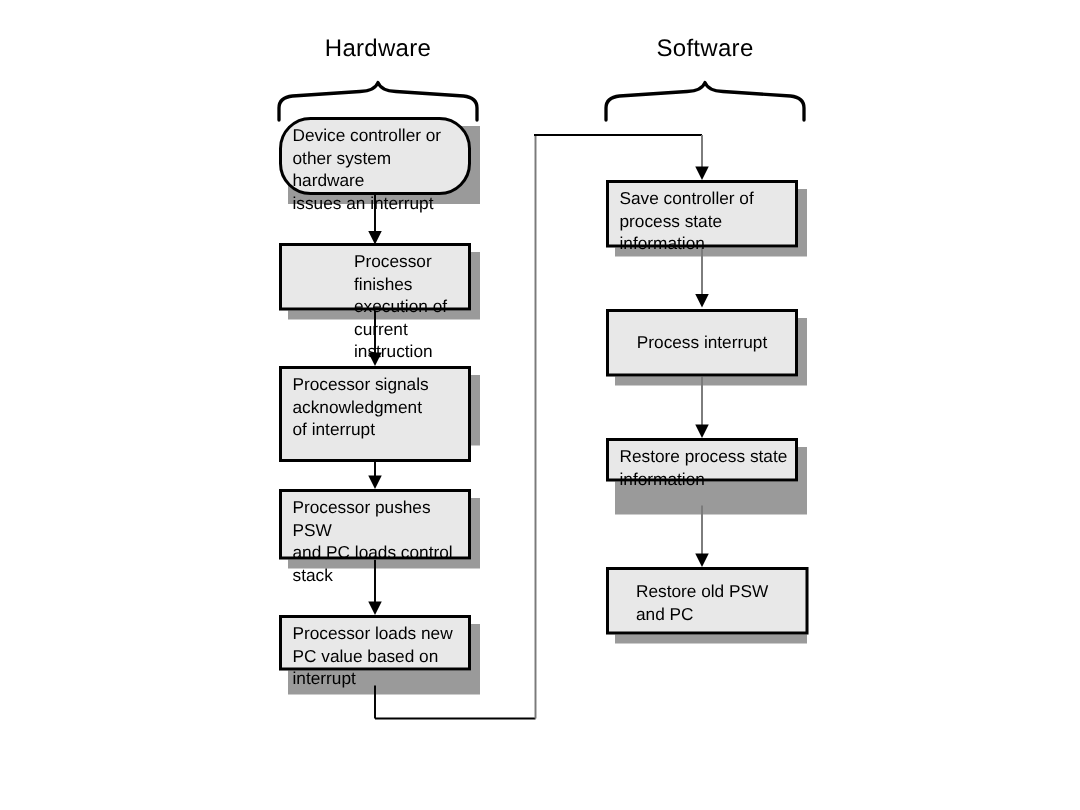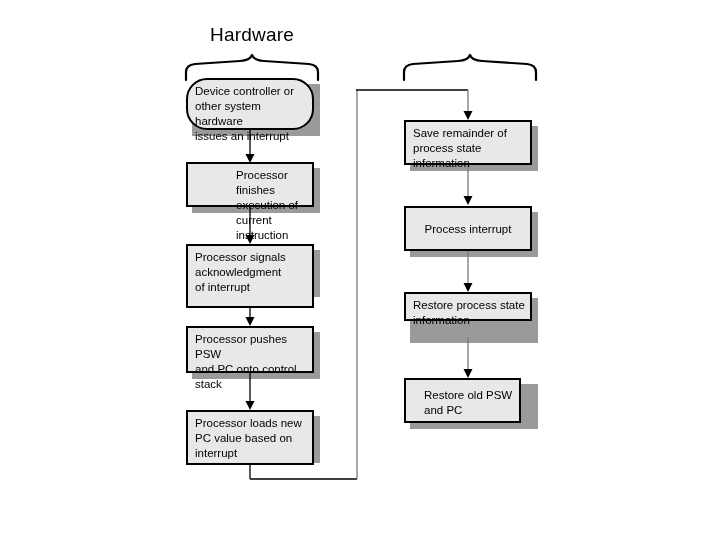--- a/index.html
+++ b/index.html
@@ -11,21 +11,21 @@
     position: relative;
     width: 720px;
     height: 540px;
     background: #ffffff;
     overflow: hidden;
     font-family: "Liberation Sans", sans-serif;
   }
   .col-title {
     position: absolute;
     text-align: center;
-    font-size: 19px;
+    font-size: 16px;
     color: #000000;
     white-space: nowrap;
     letter-spacing: 0.2px;
   }
   .brace {
     position: absolute;
   }
   .node {
     position: absolute;
     box-sizing: border-box;
@@ -53,20 +53,21 @@
   .node { z-index: 2; }
   .connector { position: absolute; z-index: 1; }
   svg { display: block; overflow: visible; }
 </style>
 </head>
 <body>
 
 <div id="canvas">
 
   <div class="col-title" style="left:186px; top:24px; width:132px;">Hardware</div>
+  <div class="col-title" style="left:404px; top:24px; width:132px;">Software</div>
 
   <div class="brace" style="left:184px; top:55px;">
     <svg width="136" height="26" viewBox="0 0 136 26">
       <path d="M2,25 L2,17 Q2,10 11,9 L56,6 Q66,5.5 68,0 Q70,5.5 80,6 L125,9 Q134,10 134,17 L134,25" fill="none" stroke="#000000" stroke-width="2.2" stroke-linecap="round" stroke-linejoin="round"></path>
     </svg>
   </div>
   <div class="brace" style="left:402px; top:55px;">
     <svg width="136" height="26" viewBox="0 0 136 26">
       <path d="M2,25 L2,17 Q2,10 11,9 L56,6 Q66,5.5 68,0 Q70,5.5 80,6 L125,9 Q134,10 134,17 L134,25" fill="none" stroke="#000000" stroke-width="2.2" stroke-linecap="round" stroke-linejoin="round"></path>
     </svg>
@@ -103,53 +104,53 @@
 
   <div class="connector" style="left:240px; top:291px;">
     <svg width="20" height="36" viewBox="0 0 20 36">
       <line x1="10" y1="0" x2="10" y2="28" stroke="#000000" stroke-width="1.3"></line>
       <polygon points="10,35 5.5,26 14.5,26" fill="#000000"></polygon>
     </svg>
   </div>
 
   <div class="shadow" style="left:192px; top:332px; width:128px; height:47px;"></div>
   <div class="node" style="left:186px; top:326px; width:128px; height:47px;">Processor pushes PSW
-and PC onto control
+and PC loads control
 stack</div>
 
   <div class="connector" style="left:240px; top:373px;">
     <svg width="20" height="38" viewBox="0 0 20 38">
       <line x1="10" y1="0" x2="10" y2="30" stroke="#000000" stroke-width="1.3"></line>
       <polygon points="10,37 5.5,28 14.5,28" fill="#000000"></polygon>
     </svg>
   </div>
 
   <div class="shadow" style="left:192px; top:416px; width:128px; height:47px;"></div>
-  <div class="node" style="left:186px; top:410px; width:128px; height:55px;">Processor loads new
+  <div class="node" style="left:186px; top:410px; width:128px; height:37px;">Processor loads new
 PC value based on
 interrupt</div>
 
   <div class="connector" style="left:230px; top:88px;">
     <svg width="250" height="400" viewBox="0 0 250 400">
 
       <line x1="20" y1="369" x2="20" y2="391" stroke="#000000" stroke-width="1.3"></line>
 
       <line x1="20" y1="391" x2="127" y2="391" stroke="#000000" stroke-width="1.3"></line>
 
       <line x1="127" y1="391" x2="127" y2="2" stroke="#7a7a7a" stroke-width="1.3"></line>
 
       <line x1="126" y1="2" x2="238" y2="2" stroke="#000000" stroke-width="1.3"></line>
 
       <line x1="238" y1="2" x2="238" y2="25" stroke="#7a7a7a" stroke-width="1.3"></line>
       <polygon points="238,32 233.5,23 242.5,23" fill="#000000"></polygon>
     </svg>
   </div>
 
   <div class="shadow" style="left:410px; top:126px; width:128px; height:45px;"></div>
-  <div class="node" style="left:404px; top:120px; width:128px; height:45px;">Save remainder of
+  <div class="node" style="left:404px; top:120px; width:128px; height:45px;">Save controller of
 process state
 information</div>
 
   <div class="connector" style="left:458px; top:165px;">
     <svg width="20" height="41" viewBox="0 0 20 41">
       <line x1="10" y1="0" x2="10" y2="33" stroke="#7a7a7a" stroke-width="1.3"></line>
       <polygon points="10,40 5.5,31 14.5,31" fill="#000000"></polygon>
     </svg>
   </div>
 
@@ -168,16 +169,16 @@
 information</div>
 
   <div class="connector" style="left:458px; top:337px;">
     <svg width="20" height="42" viewBox="0 0 20 42">
       <line x1="10" y1="0" x2="10" y2="34" stroke="#7a7a7a" stroke-width="1.3"></line>
       <polygon points="10,41 5.5,32 14.5,32" fill="#000000"></polygon>
     </svg>
   </div>
 
   <div class="shadow" style="left:410px; top:384px; width:128px; height:45px;"></div>
-  <div class="node" style="left:404px; top:378px; width:117px; height:45px; padding-left:18px; padding-top:8px;">Restore old PSW
+  <div class="node" style="left:404px; top:378px; width:135px; height:45px; padding-left:18px; padding-top:8px;">Restore old PSW
 and PC</div>
 
 </div>
 
 </body></html>

